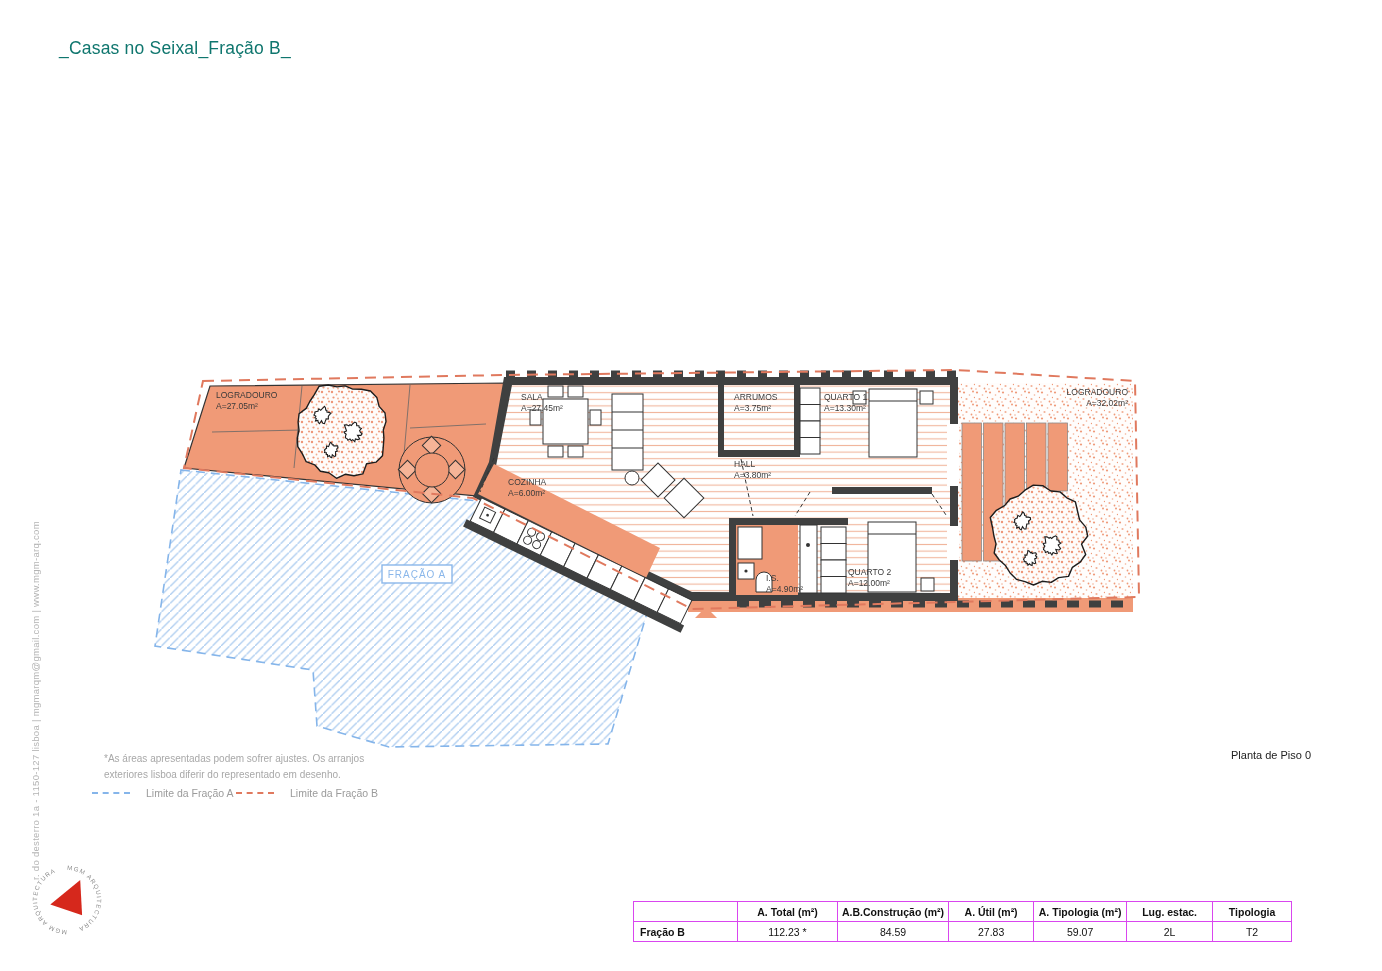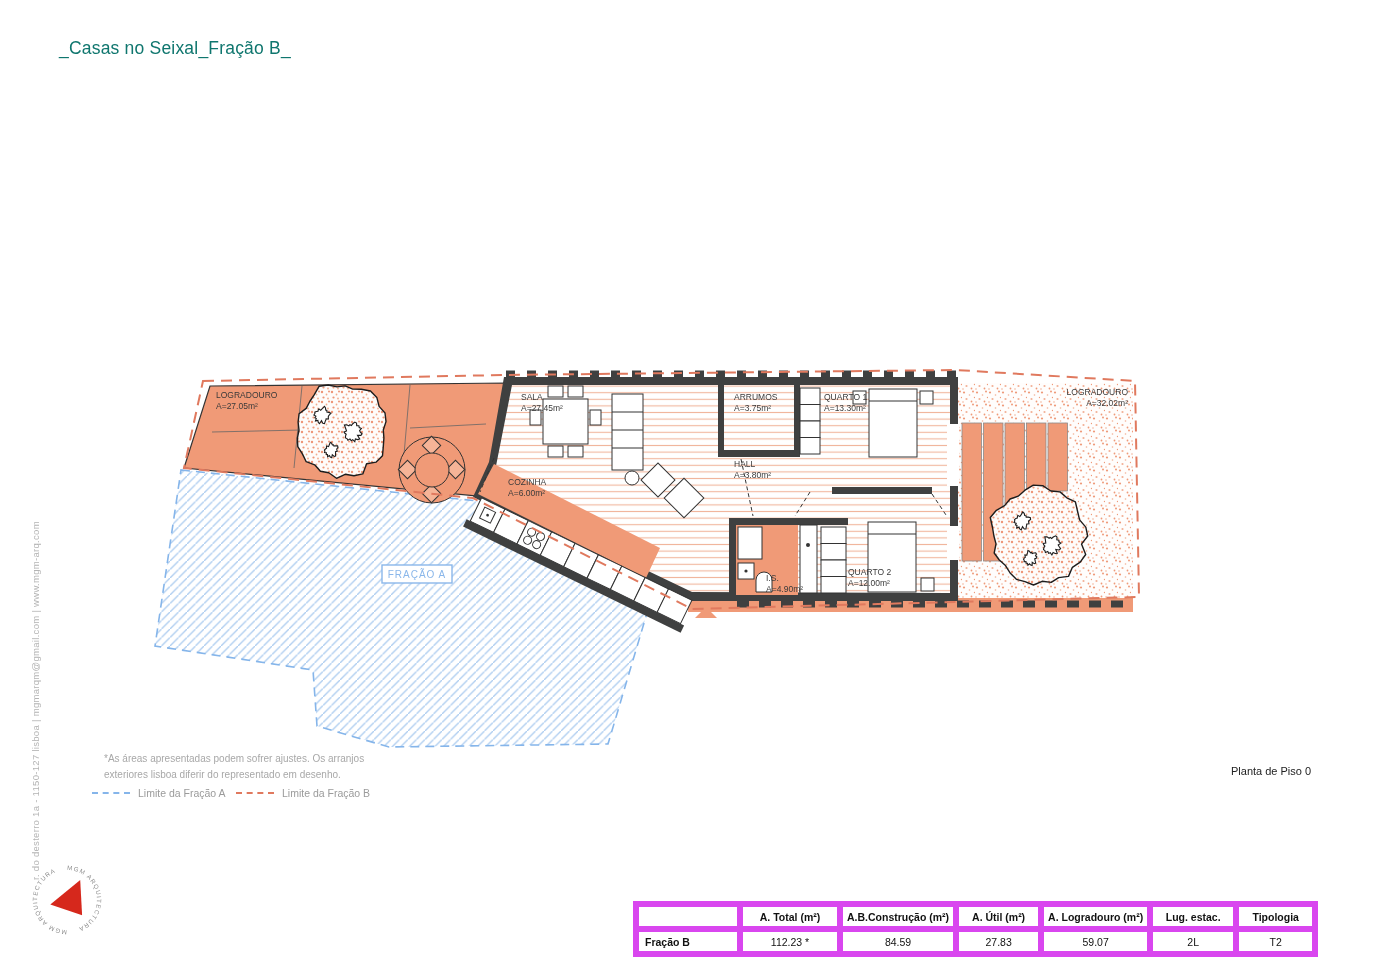--- a/index.html
+++ b/index.html
@@ -3,27 +3,27 @@
 <meta charset="utf-8">
 <style>
   html,body{margin:0;padding:0;background:#ffffff;}
   .sheet{position:relative;width:1382px;height:971px;background:#fff;overflow:hidden;
          font-family:"Liberation Sans", sans-serif;color:#1a1a1a;}
   .abs{position:absolute;}
   .title{left:59px;top:38px;font-size:17.5px;letter-spacing:.2px;color:#0f766e;}
   .vtext{left:30px;top:555px;height:325px;writing-mode:vertical-rl;transform:rotate(180deg);
          font-size:9.5px;color:#b4b4b4;white-space:nowrap;letter-spacing:.3px;}
   .notes{left:92px;top:751px;font-size:10px;line-height:16px;color:#a8a8a8;margin-left:12px;}
-  .legend{top:787px;font-size:10.5px;color:#9b9b9b;display:flex;align-items:center;gap:8px;}
+  .legend{top:787px;font-size:10.5px;color:#9b9b9b;display:flex;align-items:center;gap:16px;}
   .legend .swatch{width:38px;height:0;border-top:2px dashed #85b5ea;display:inline-block;}
   .legend.b .swatch{border-top-color:#e0795e;}
-  .plantitle{left:1231px;top:749px;font-size:11px;color:#222;margin-top:16px;}
+  .plantitle{left:1231px;top:749px;font-size:11px;color:#222;}
   table.areas{position:absolute;left:633px;top:901px;border-collapse:collapse;
               font-size:10.5px;color:#111;table-layout:fixed;}
-  table.areas th,table.areas td{border:6px solid #d946ef;padding:2px 4px;height:15px;
+  table.areas th,table.areas td{border:1px solid #d946ef;padding:2px 4px;height:15px;
               text-align:center;font-weight:normal;overflow:hidden;white-space:nowrap;}
   table.areas th{font-weight:bold;}
   table.areas td.rowlabel{text-align:left;font-weight:bold;padding-left:6px;margin-left:16px;}
   svg text{font-family:"Liberation Sans", sans-serif;}
 </style>
 </head>
 <body>
 
 <div class="sheet">
 
@@ -273,21 +273,21 @@
         <col style="width:93px">
         <col style="width:86px">
         <col style="width:79px">
     </colgroup>
     <tbody>
         <tr>
       <th></th>
       <th>A. Total (m²)</th>
       <th>A.B.Construção (m²)</th>
       <th>A. Útil (m²)</th>
-      <th>A. Logradouro (m²)</th>
+      <th>A. Tipologia (m²)</th>
       <th>Lug. estac.</th>
       <th>Tipologia</th>
     </tr>
     <tr>
       <td class="rowlabel">Fração B</td>
       <td>112.23 *</td>
       <td>84.59</td>
       <td>27.83</td>
       <td>59.07</td>
       <td>2L</td>

